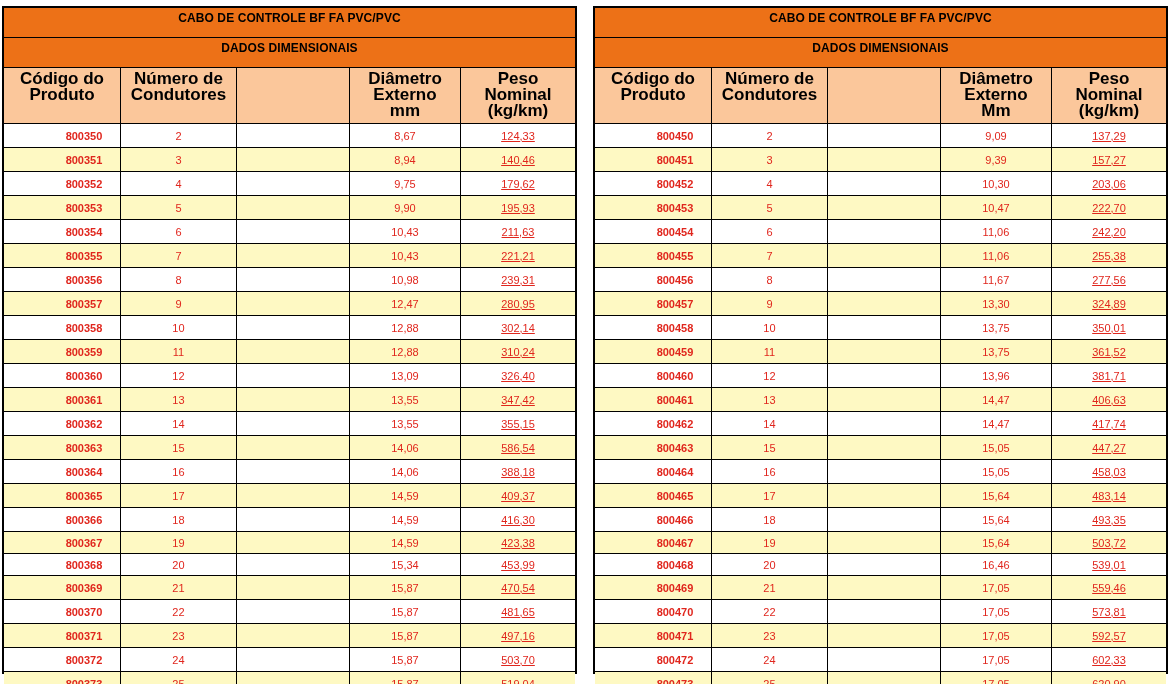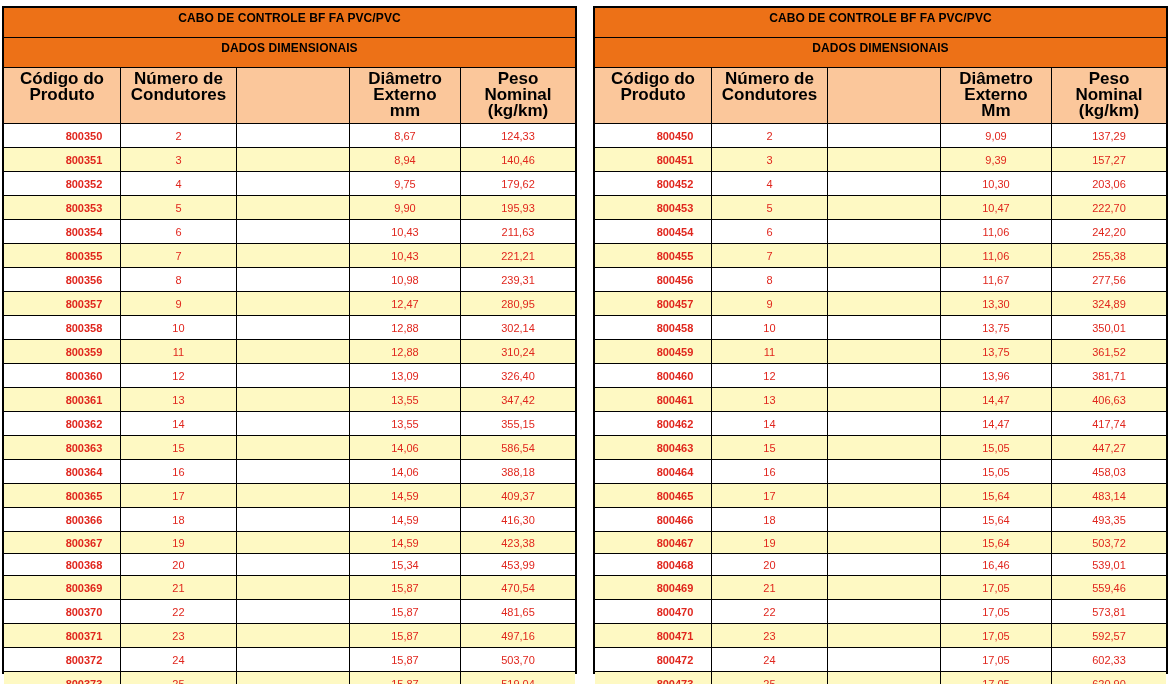--- a/index.html
+++ b/index.html
@@ -36,21 +36,21 @@
     border-bottom:1px solid #000; height:24px; background:#fff;
   }
   .trow.alt { background:#fef9c3; }
   .trow.compact { height:22px; }
   .trow:last-child { border-bottom:none; }
   .tcell {
     border-right:1px solid #000;
     display:flex; align-items:center; justify-content:center;
     color:#E0261D; font-size:11px; font-weight:400;
   }
-  .tcell:last-child { border-right:none; }
+  .tcell:last-child { border-right:none;text-decoration:underline; }
   .tcell.c0 { font-weight:700;padding-left:44px; }
 </style>
 </head>
 <body>
 
 <section class="table-card">
   <div class="band">CABO DE CONTROLE BF FA PVC/PVC</div>
   <div class="band">DADOS DIMENSIONAIS</div>
   <div class="colheads">
     <div class="hcell">

